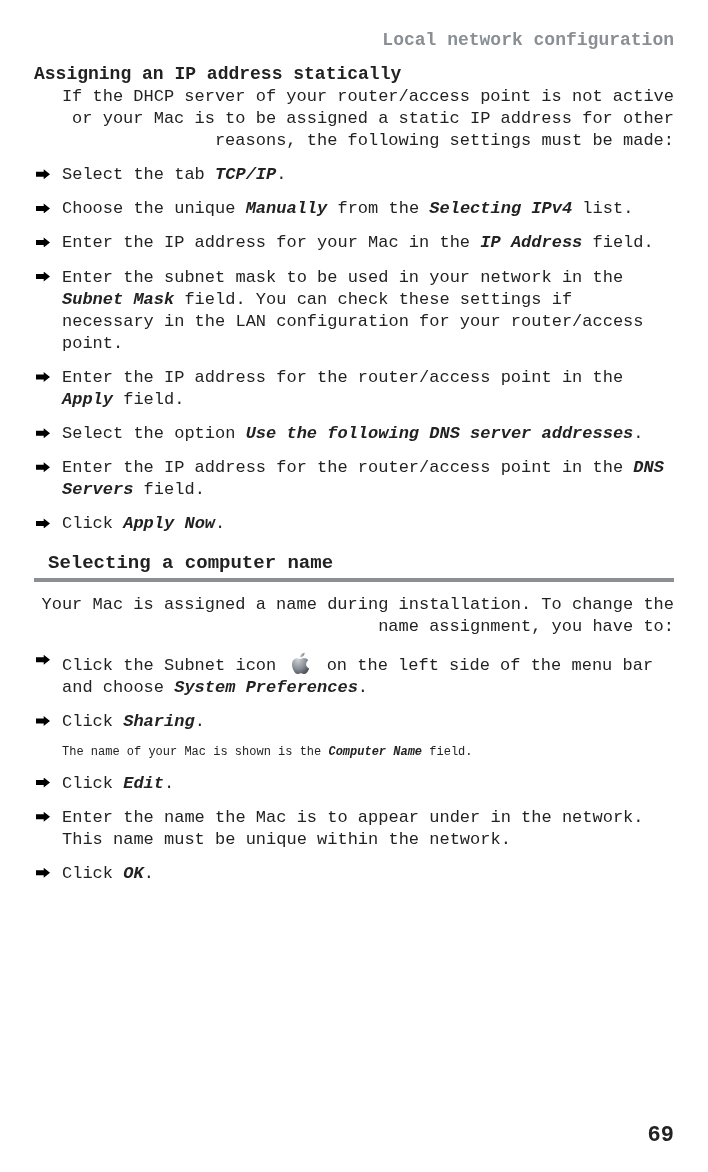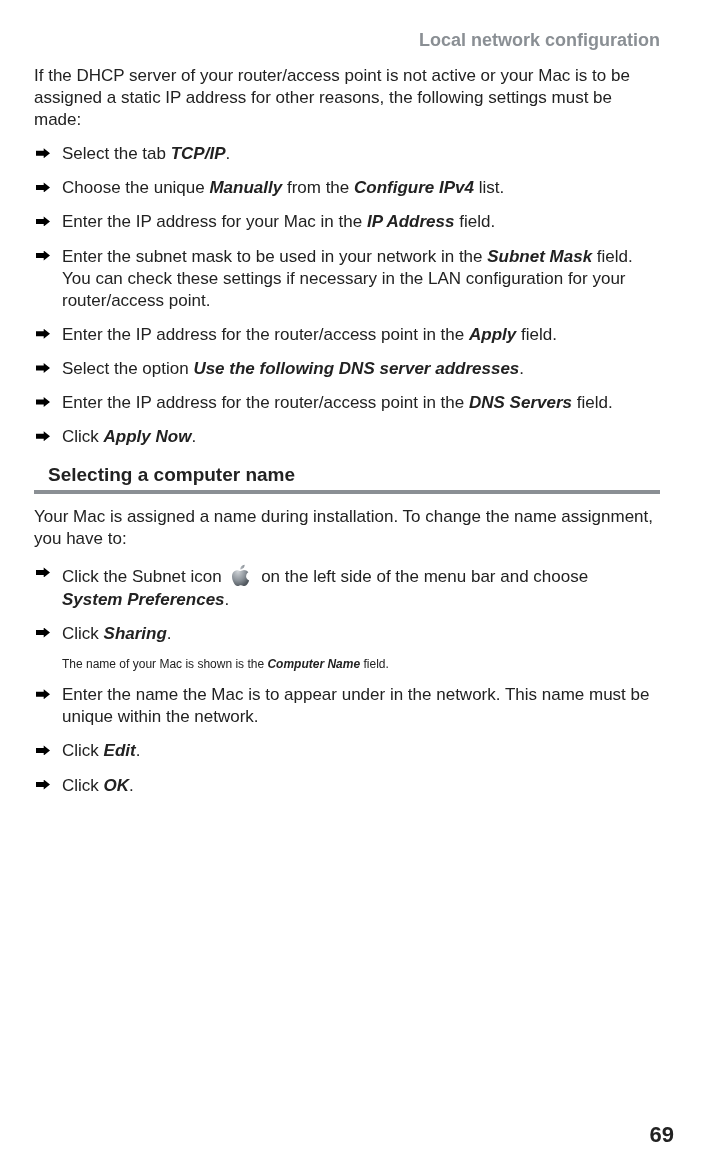--- a/index.html
+++ b/index.html
@@ -6,41 +6,43 @@
     margin: 0;
     padding: 0;
     font-family: "Myriad Pro", "Segoe UI", "Helvetica Neue", Arial, sans-serif;
     background: #fff;
     color: #222;
     width: 708px;
     height: 1172px;
     box-sizing: border-box;
   }
   .page {
-    padding: 30px 48px 0 34px;
+    padding: 30px 34px 0 34px;
     box-sizing: border-box;
     position: relative;
     height: 100%;
+    font-family: Liberation Mono, monospace;
   }
   .running-head {
     text-align: right;
     color: #8a8f94;
     font-weight: 600;
     font-size: 18px;
     margin-bottom: 14px;
   }
   .h3 {
     font-weight: 700;
     font-size: 18px;
     margin-bottom: 2px;
   }
   .para {
     font-size: 17px;
     line-height: 1.3;
     margin: 2px 0 6px 0;
+    text-align: right;
   }
   ul.steps {
     list-style: none;
     padding: 0;
     margin: 4px 0 10px 0;
   }
   ul.steps > li {
     position: relative;
     padding-left: 28px;
     font-size: 17px;
@@ -89,28 +91,29 @@
     font-weight: 700;
   }
 </style>
 </head>
 <body>
 
 <div class="page">
 
   <div class="running-head">Local network configuration</div>
 
+  <div class="h3">Assigning an IP address statically</div>
   <div class="para">If the DHCP server of your router/access point is not active or your Mac is to be assigned a static IP address for other reasons, the following settings must be made:</div>
 
   <ul class="steps">
     <li>
       <span>Select the tab </span><i class="b">TCP/IP</i><span>.</span>
     </li>
     <li>
-      <span>Choose the unique </span><i class="b">Manually</i><span> from the </span><i class="b">Configure IPv4</i><span> list.</span>
+      <span>Choose the unique </span><i class="b">Manually</i><span> from the </span><i class="b">Selecting IPv4</i><span> list.</span>
     </li>
     <li>
       <span>Enter the IP address for your Mac in the </span><i class="b">IP Address</i><span> field.</span>
     </li>
     <li>
       <span>Enter the subnet mask to be used in your network in the </span><i class="b">Subnet Mask</i><span> field. You can check these settings if necessary in the LAN configuration for your router/access point.</span>
     </li>
     <li>
       <span>Enter the IP address for the router/access point in the </span><i class="b">Apply</i><span> field.</span>
     </li>
@@ -145,24 +148,24 @@
     </li>
     <li>
       <span>Click </span><i class="b">Sharing</i><span>.</span>
     </li>
   </ul>
   <div class="sub">
     <span>The name of your Mac is shown is the </span><i class="b">Computer Name</i><span> field.</span>
   </div>
   <ul class="steps">
     <li>
-      <span>Enter the name the Mac is to appear under in the network. This name must be unique within the network.</span>
+      <span>Click </span><i class="b">Edit</i><span>.</span>
     </li>
     <li>
-      <span>Click </span><i class="b">Edit</i><span>.</span>
+      <span>Enter the name the Mac is to appear under in the network. This name must be unique within the network.</span>
     </li>
     <li>
       <span>Click </span><i class="b">OK</i><span>.</span>
     </li>
   </ul>
 
   <div class="page-num">69</div>
 </div>
 
 </body></html>

